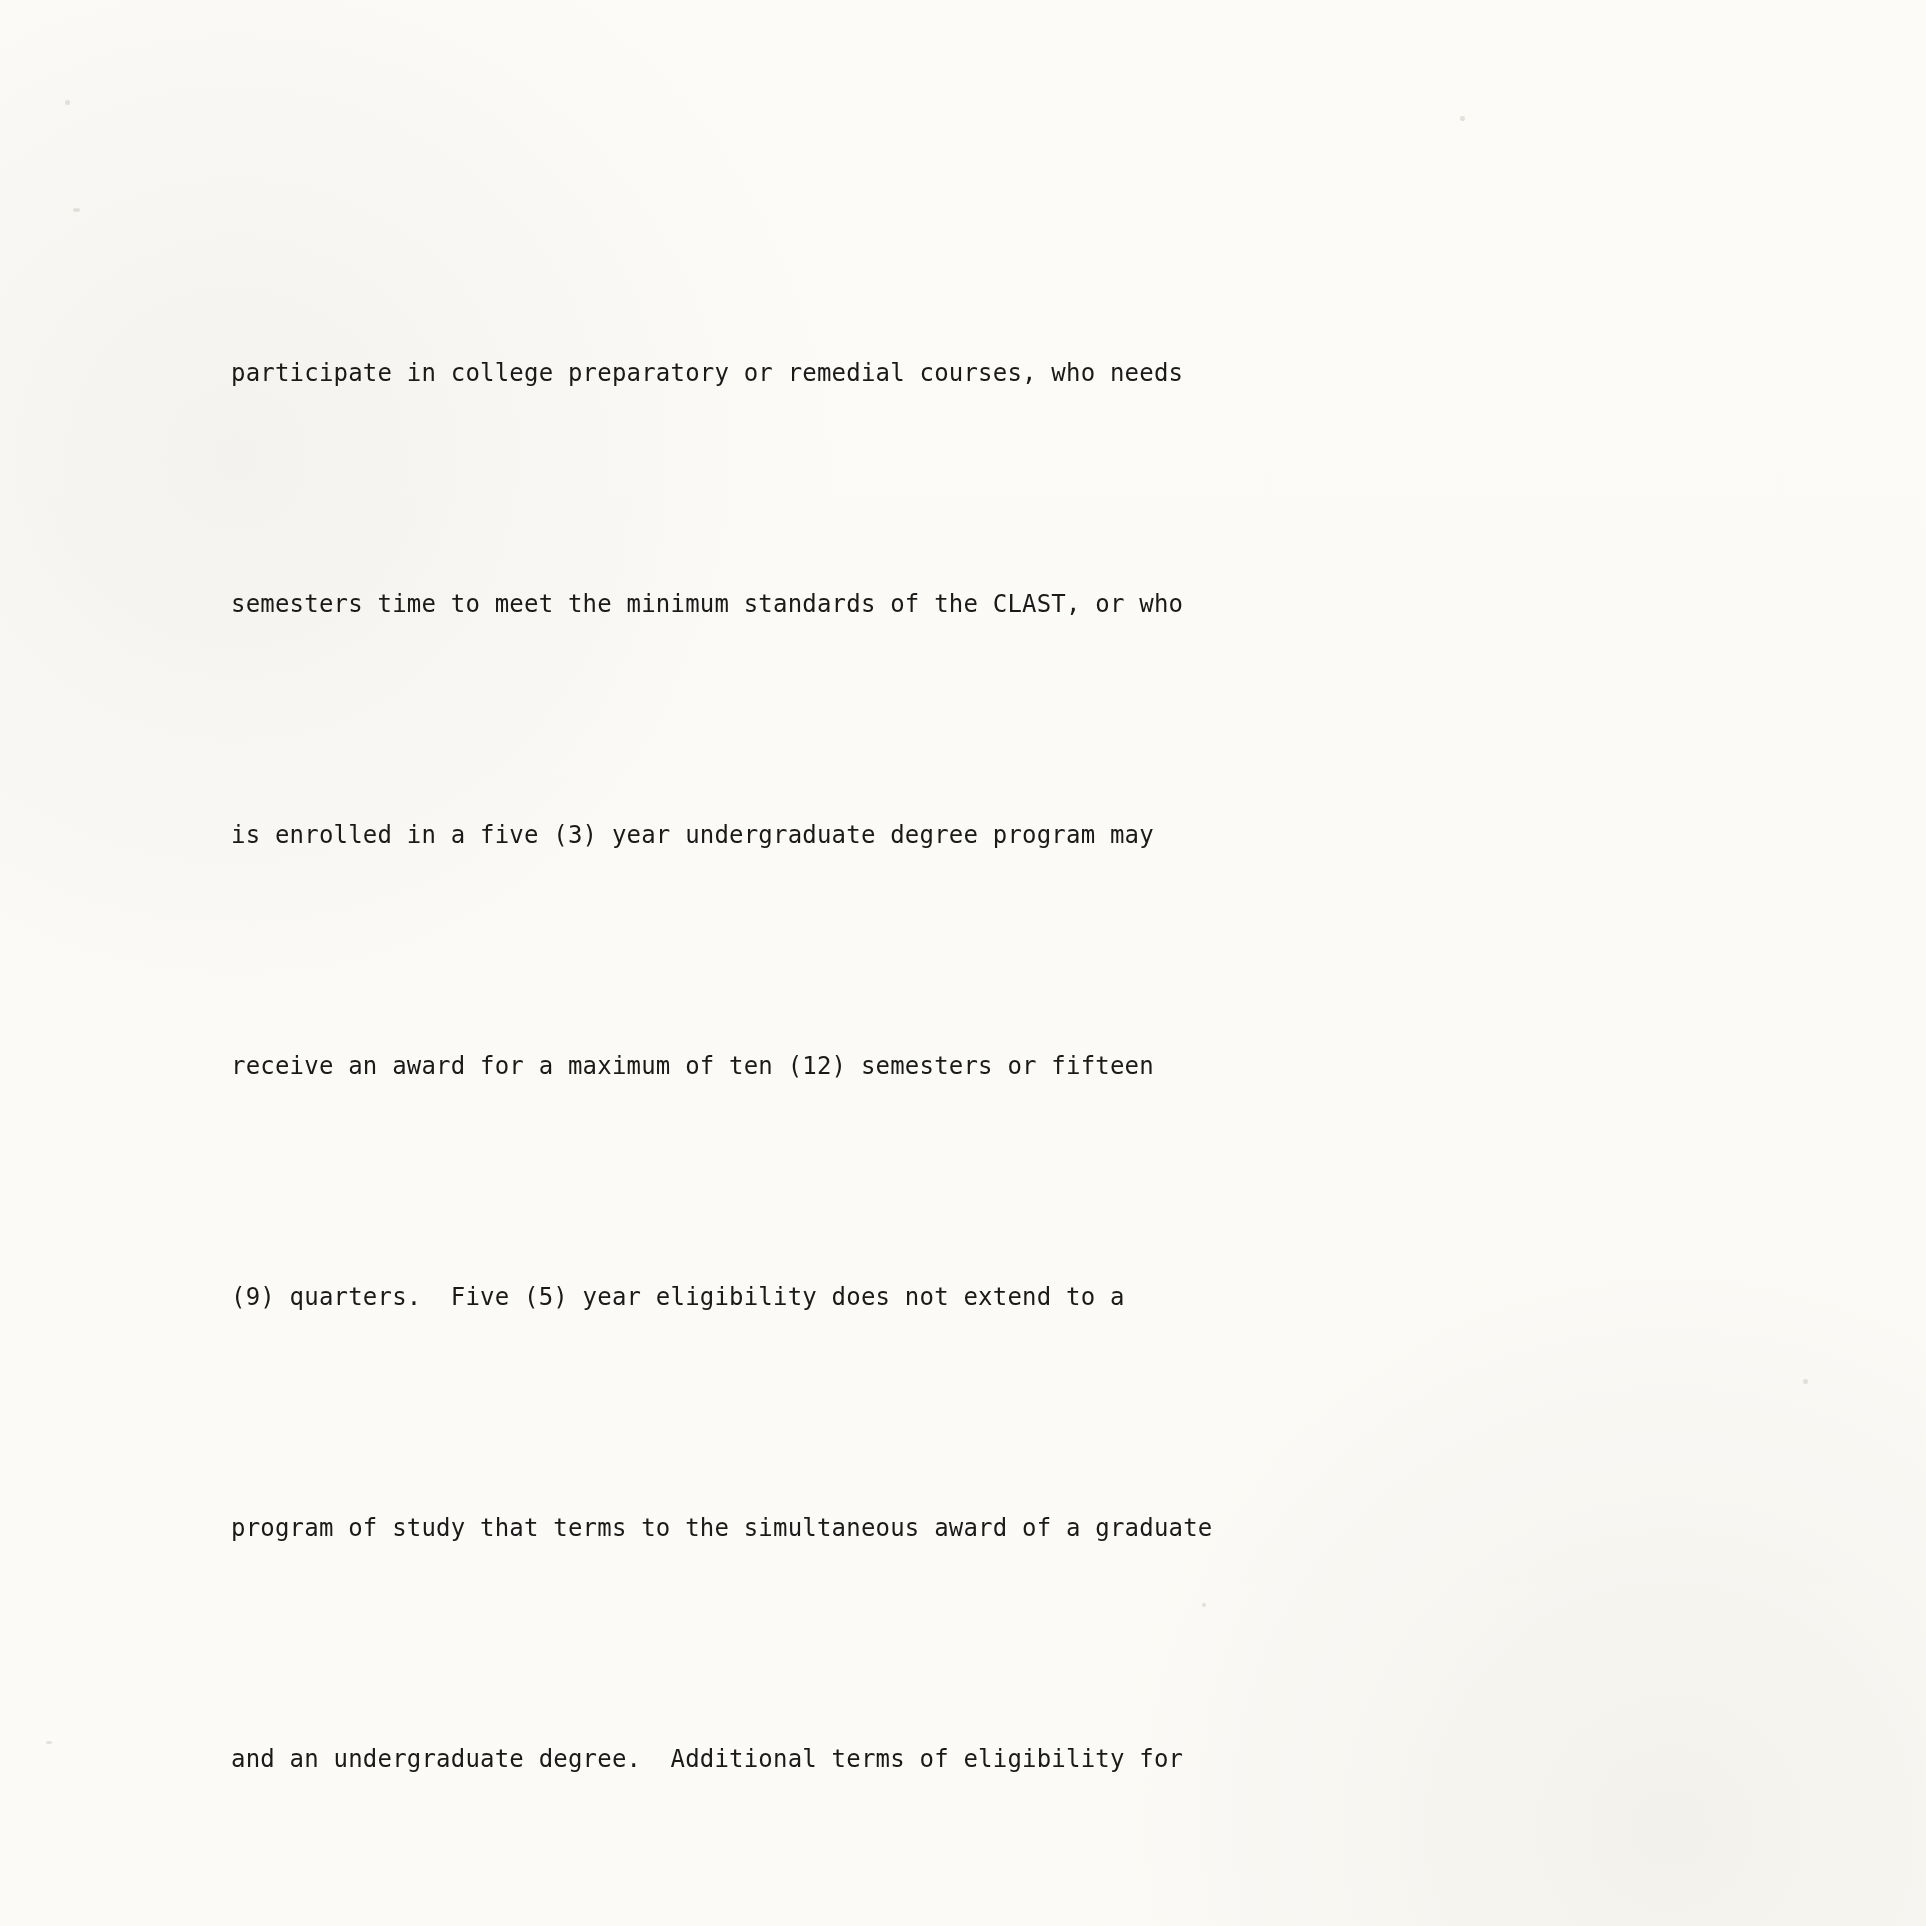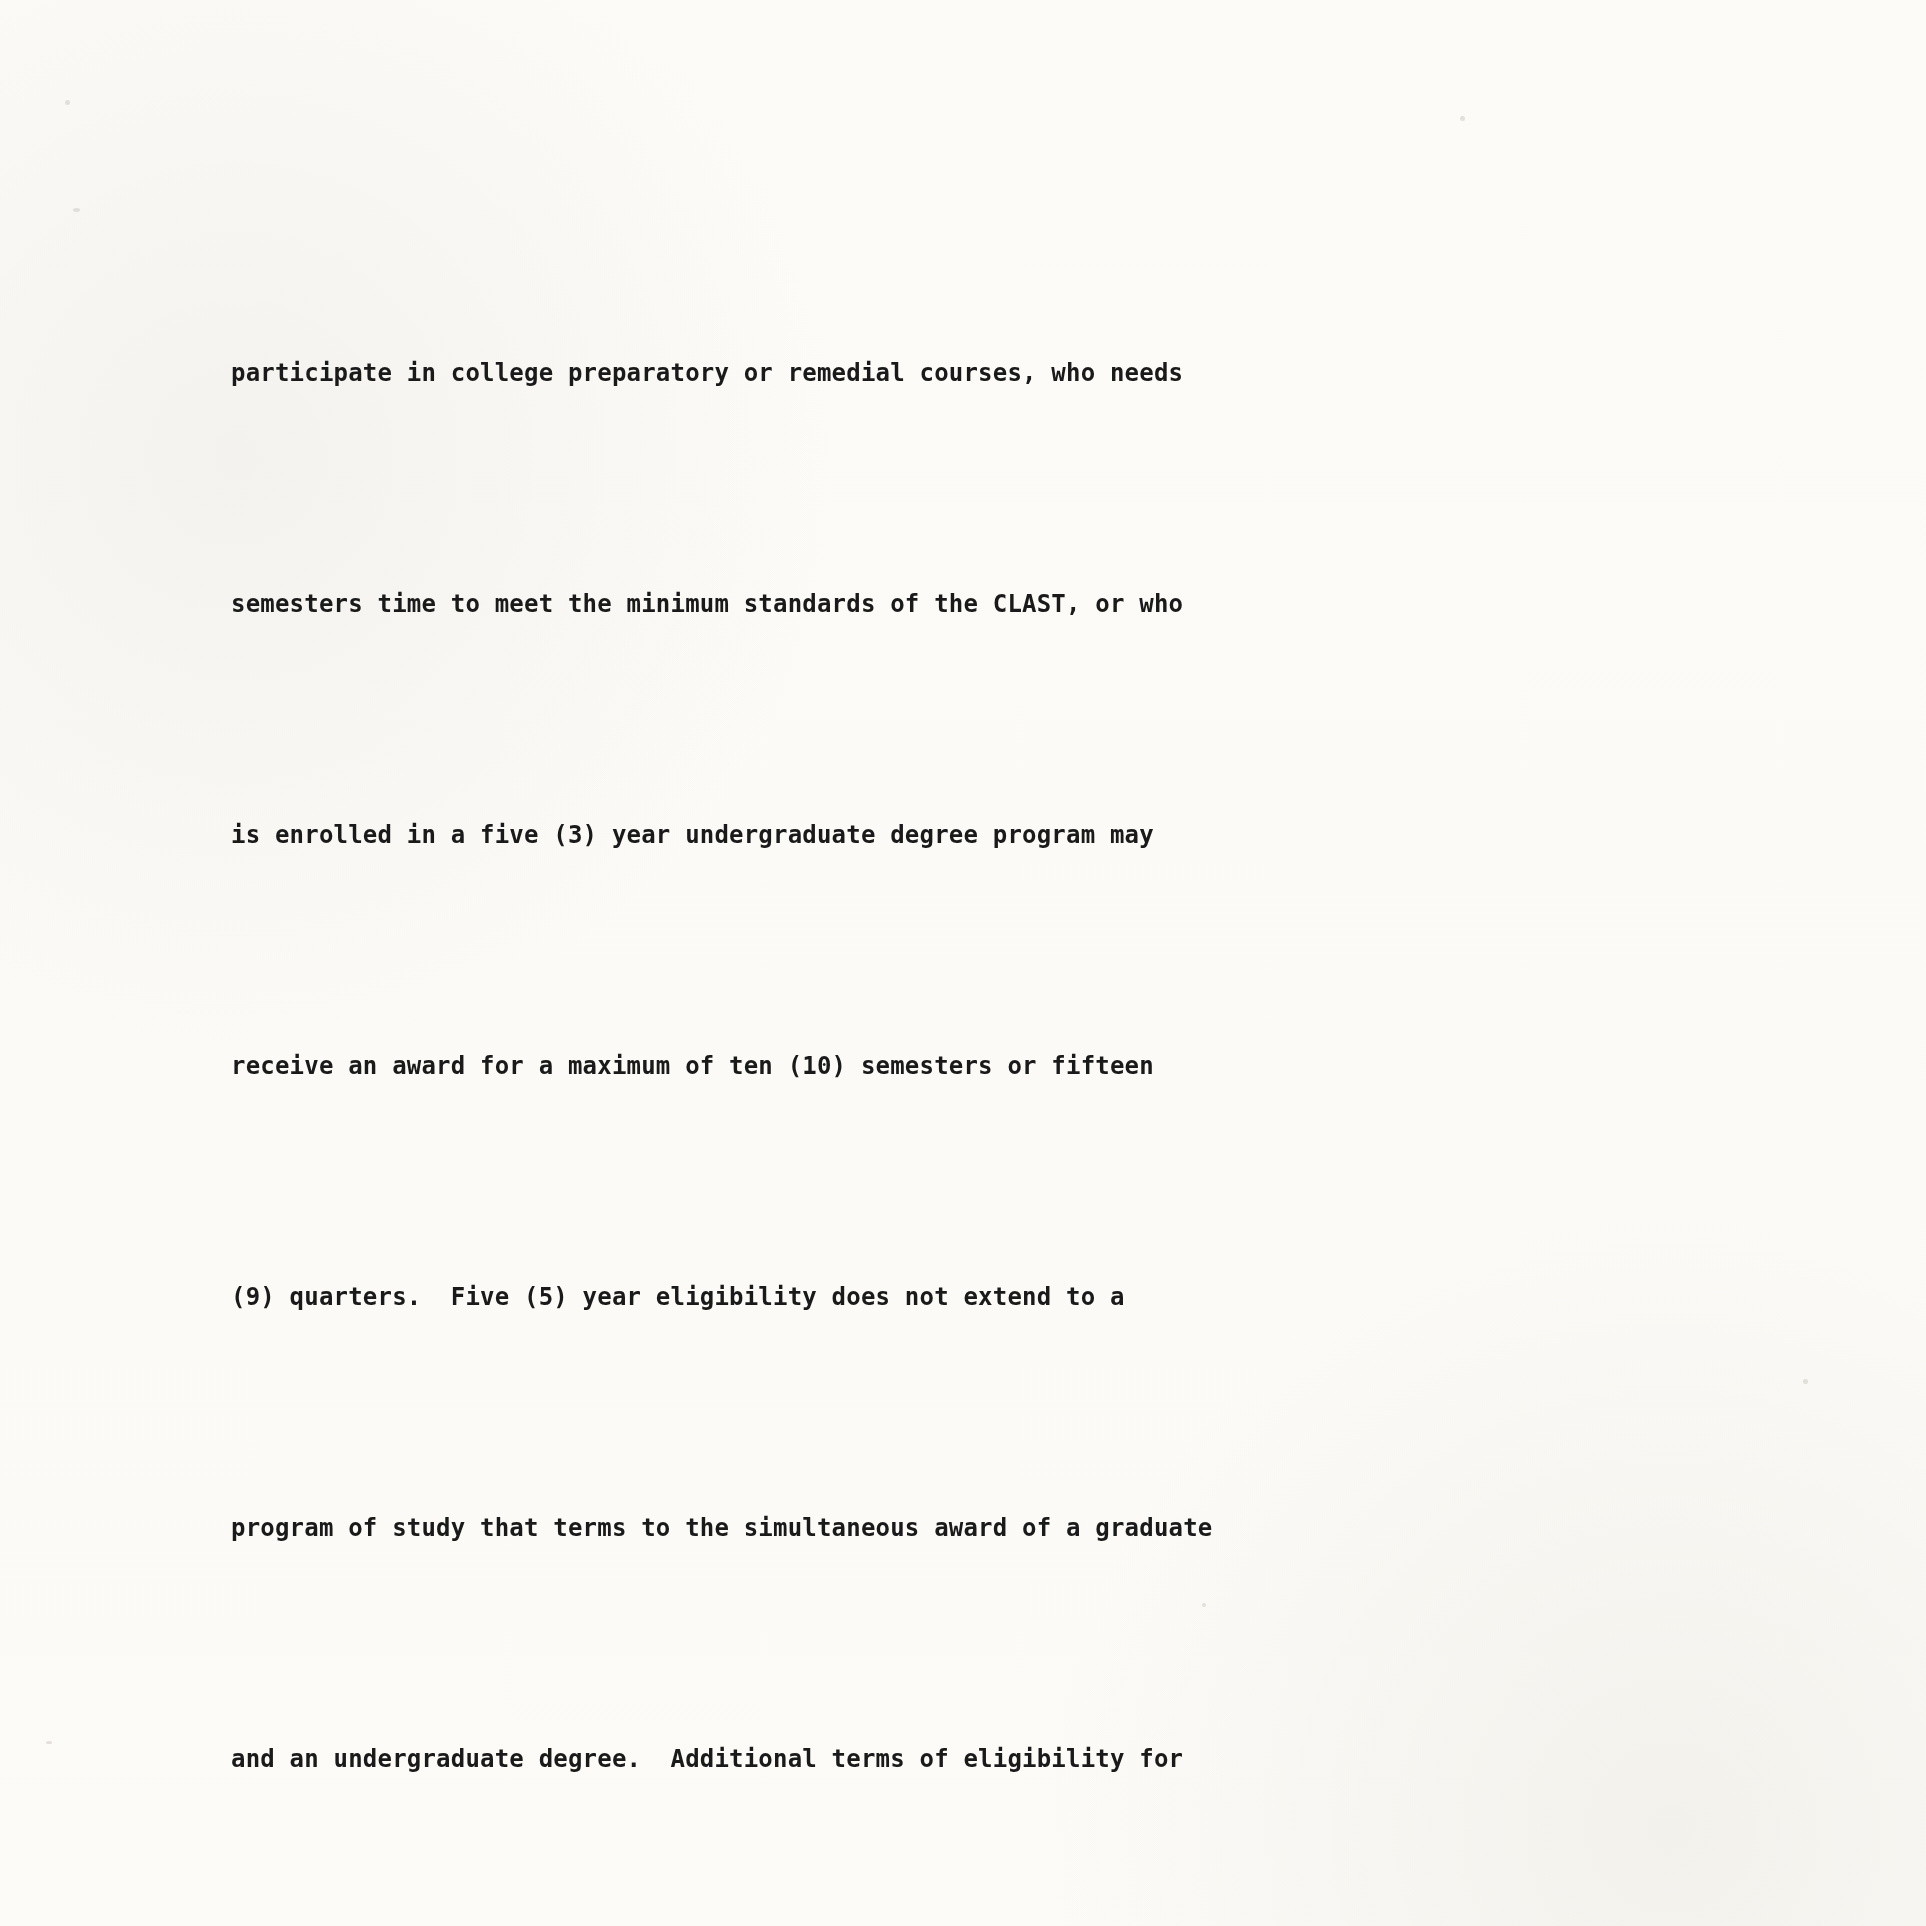--- a/index.html
+++ b/index.html
@@ -42,21 +42,20 @@
     letter-spacing: 0.2px;
     text-align: justify;
     text-justify: inter-word;
     margin: 0;
     white-space: pre-wrap;
   }
   .para .jline {
     display: flex;
     justify-content: space-between;
     white-space: pre;
-    font-weight: bold;
   }
   .para .jline > span { white-space: pre; }
   .footer {
     position: absolute;
     left: 231px;
     top: 2238px;
     width: 1525px;
     font-size: 24px;
     color: #1a1a1a;
     letter-spacing: 0.2px;
@@ -80,21 +79,21 @@
       <span class="jline">
         <span>participate in college preparatory or remedial courses, who needs</span>
       </span>
       <span class="jline">
         <span>semesters time to meet the minimum standards of the CLAST, or who</span>
       </span>
       <span class="jline">
         <span>is enrolled in a five (3) year undergraduate degree program may</span>
       </span>
       <span class="jline">
-        <span>receive an award for a maximum of ten (10) semesters or fifteen</span>
+        <span>receive an award for a maximum of ten (12) semesters or fifteen</span>
       </span>
       <span class="jline">
         <span>(9) quarters.  Five (5) year eligibility does not extend to a</span>
       </span>
       <span class="jline">
         <span>program of study that terms to the simultaneous award of a graduate</span>
       </span>
       <span class="jline">
         <span>and an undergraduate degree.  Additional terms of eligibility for</span>
       </span>

